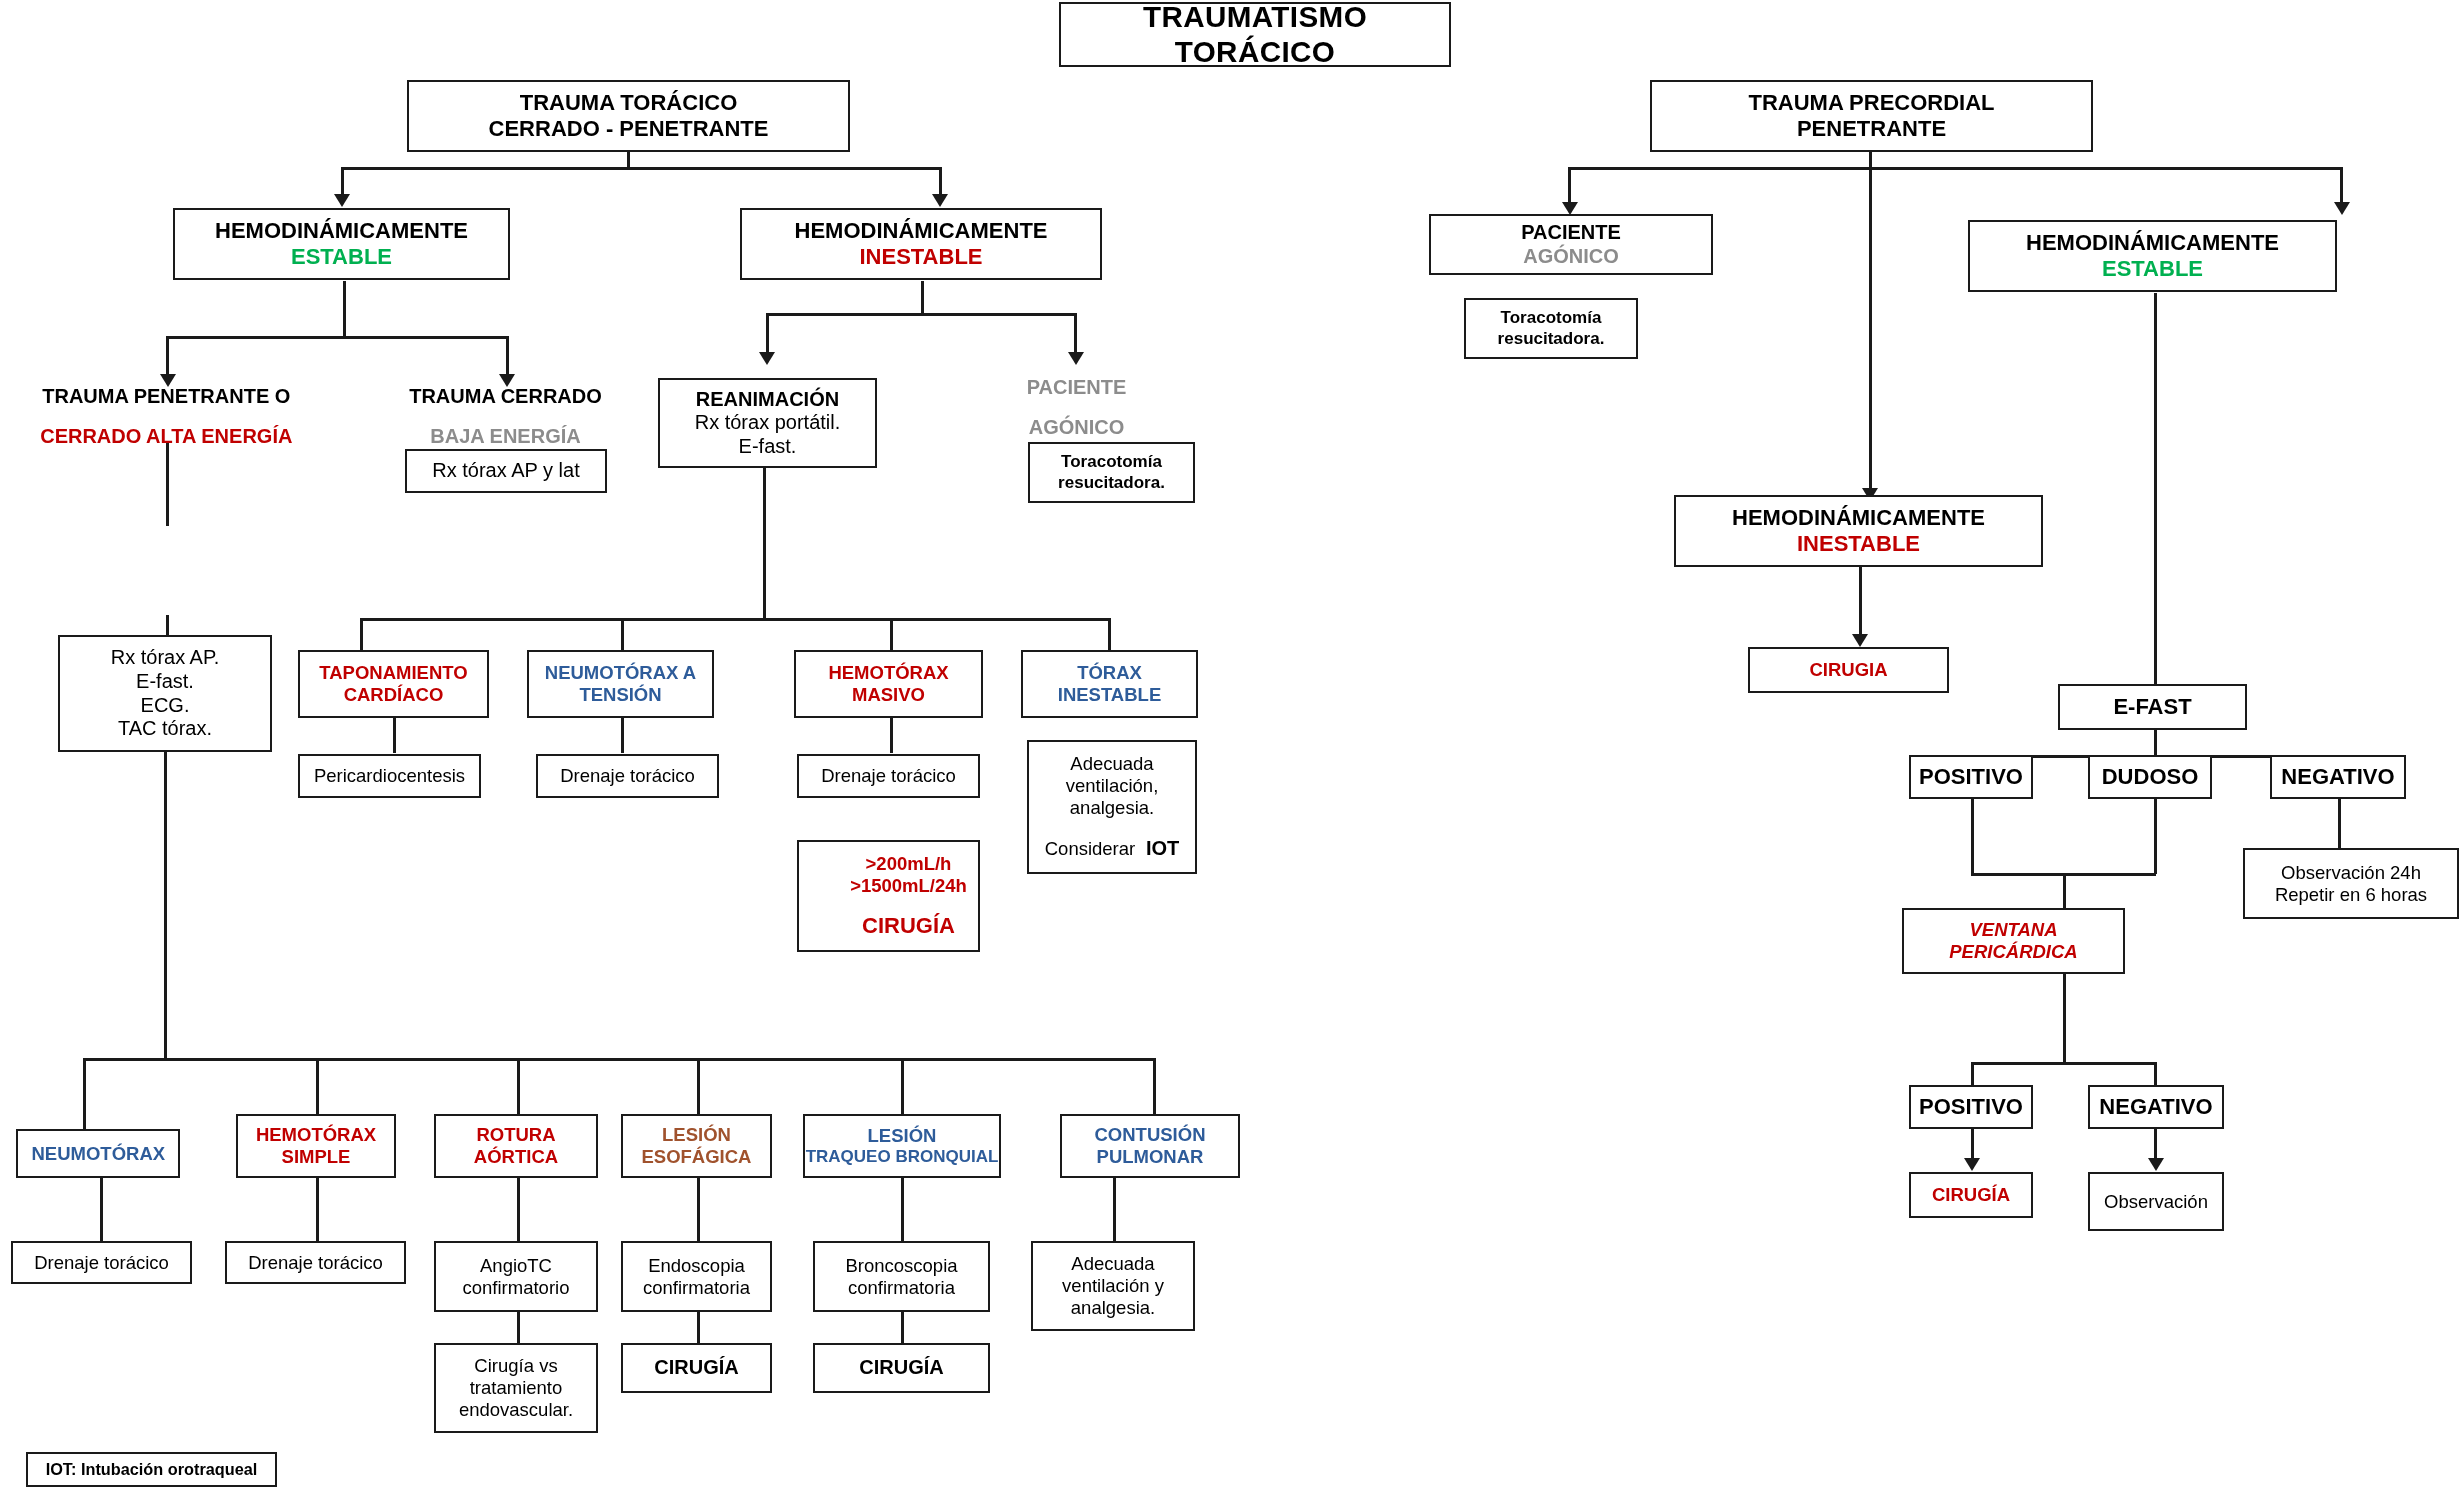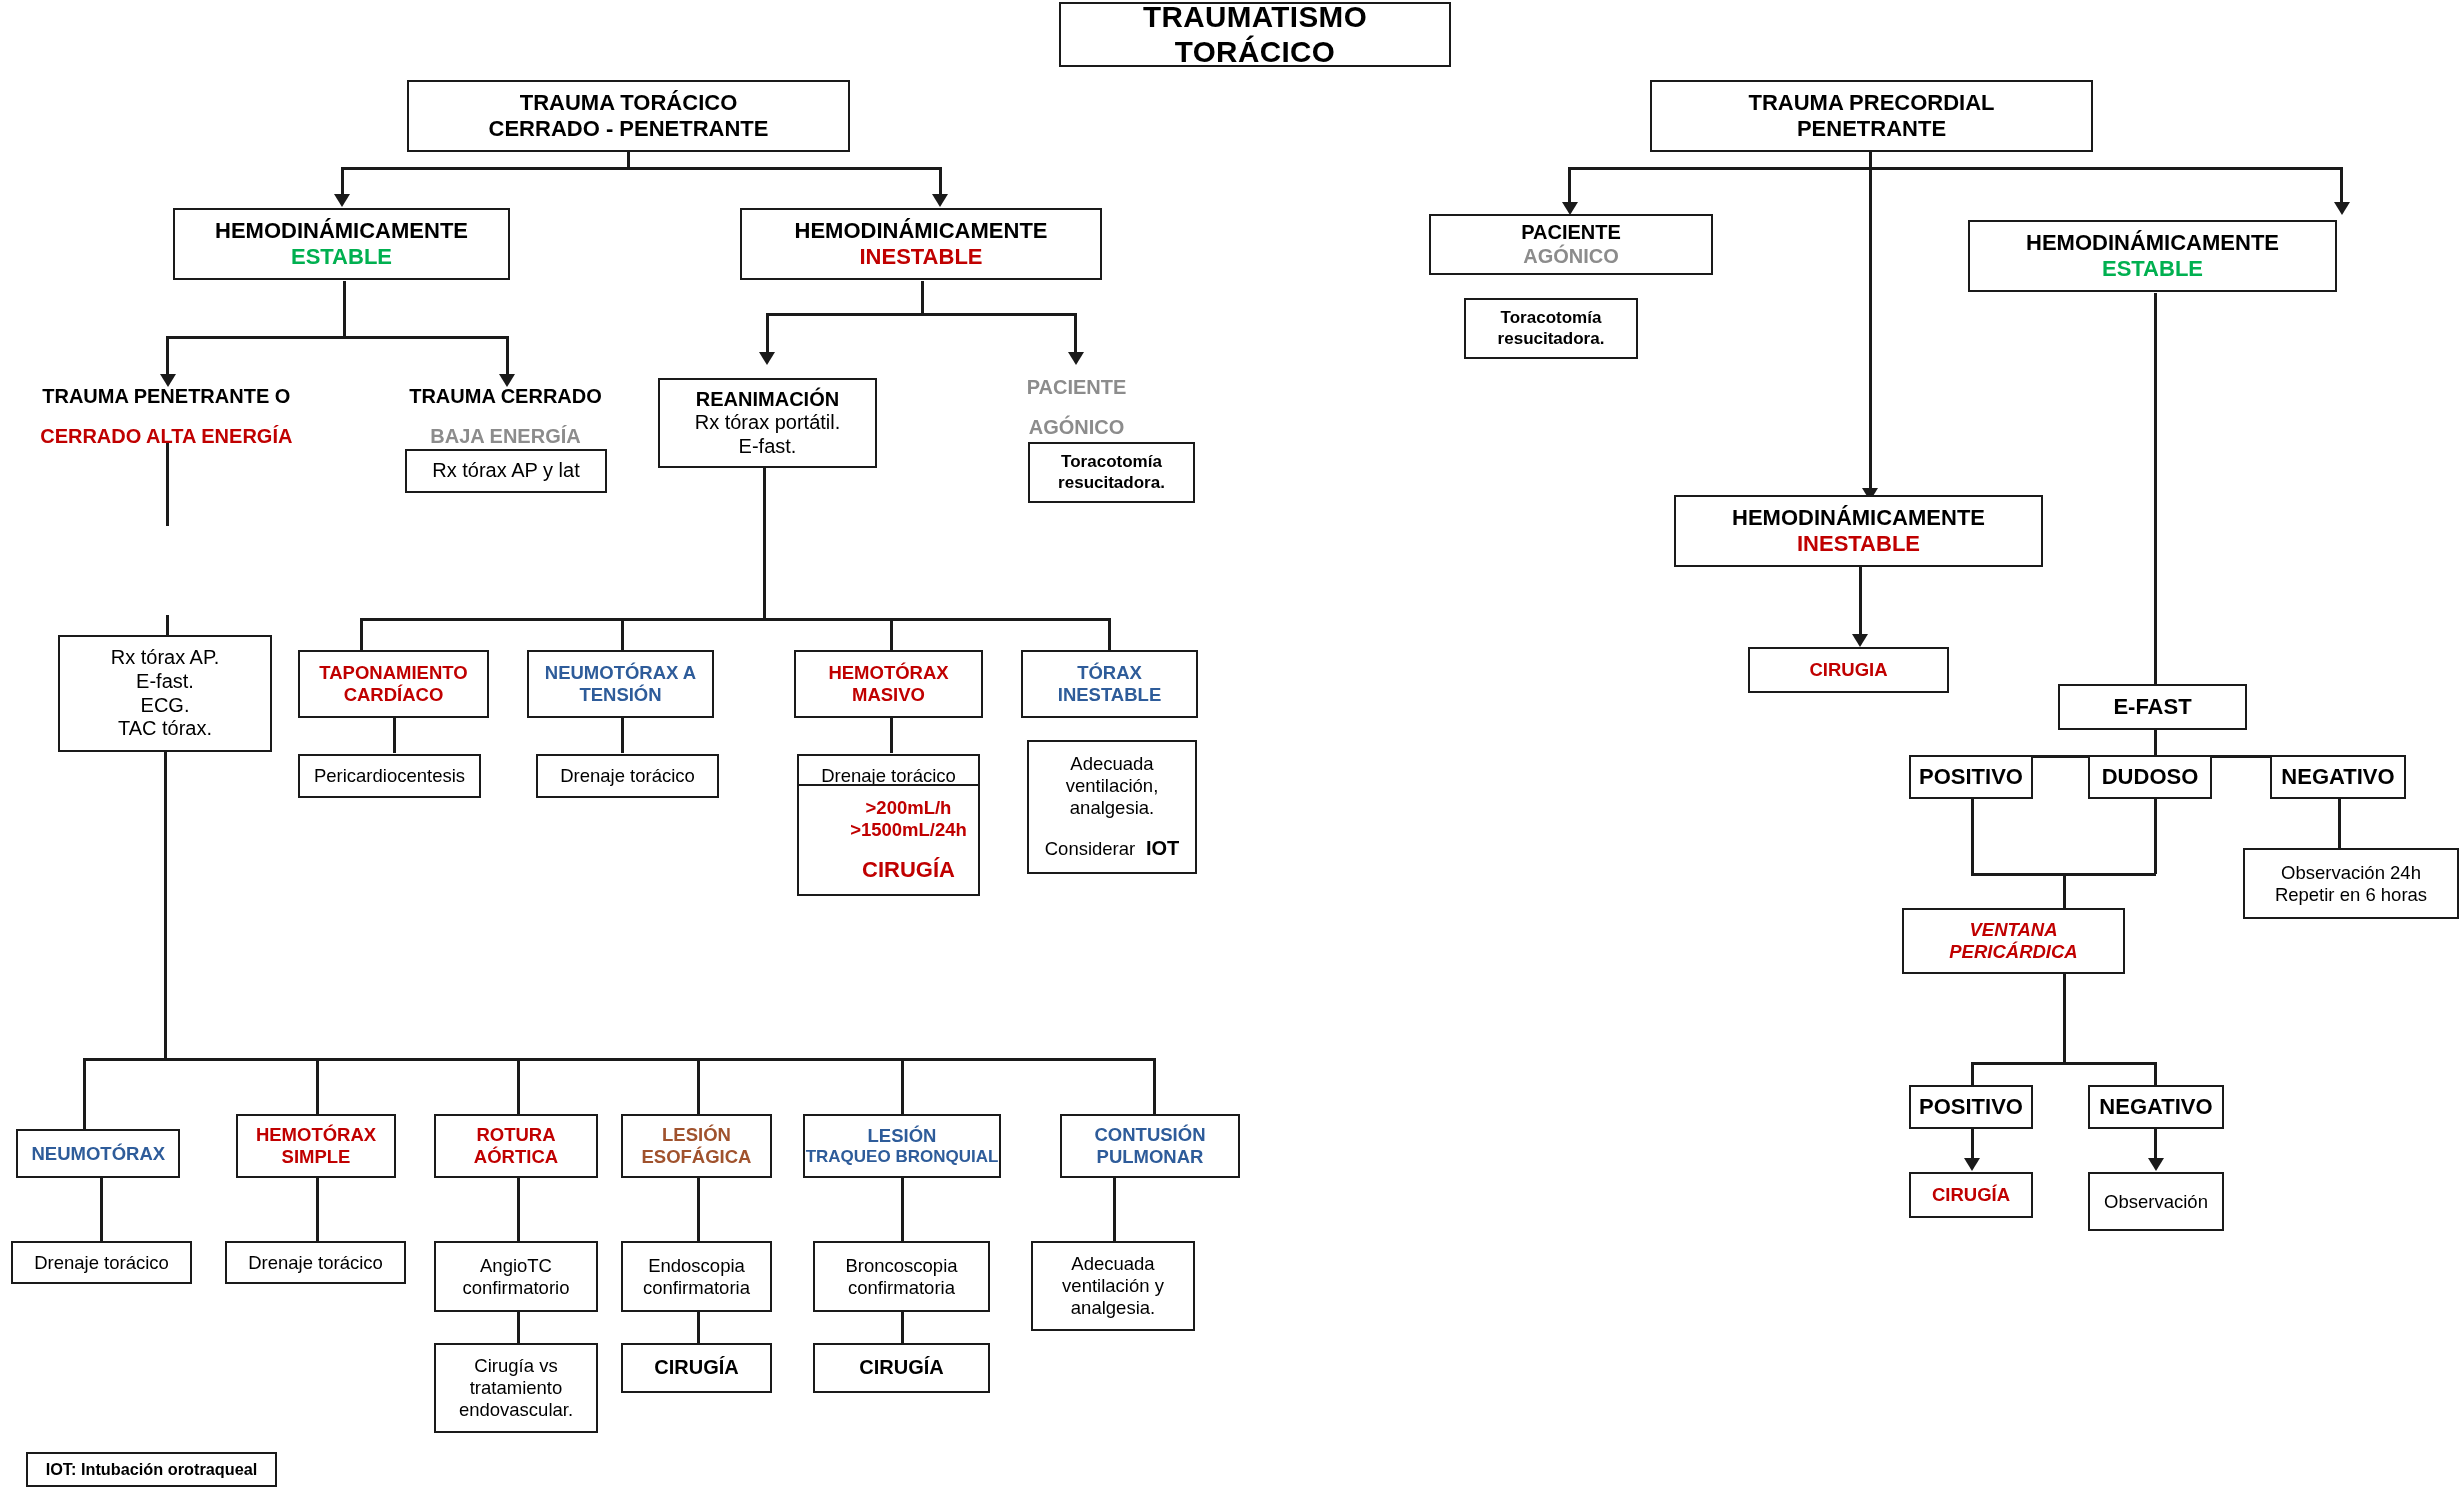--- a/index.html
+++ b/index.html
@@ -157,21 +157,21 @@
 
   <div class="vline thick" style="left:890px;top:618px;height:32.5px;"></div>
   <div class="box" style="left:794px;top:650px;width:189px;height:68px;">
     <span class="ln1 t-h4 red">HEMOTÓRAX</span>
     <span class="ln2 t-h4 red">MASIVO</span>
   </div>
   <div class="vline thick" style="left:890px;top:718px;height:35px;"></div>
   <div class="box" style="left:797px;top:754px;width:183px;height:44px;">
     <span class="ln1 t-body-s black">Drenaje torácico</span>
   </div>
-  <div class="box" style="left:797px;top:784px;width:183px;height:112px;padding-left:40px;">
+  <div class="box" style="left:797px;top:840px;width:183px;height:112px;padding-left:40px;">
     <span class="ln1 t-h4 red">&gt;200mL/h</span>
     <span class="ln2 t-h4 red">&gt;1500mL/24h</span>
     <span class="ln3" style="height:16.3px;"></span>
     <span class="ln4 t-h2 red">CIRUGÍA</span>
   </div>
 
   <div class="vline thick" style="left:1108px;top:618px;height:32.5px;"></div>
   <div class="box" style="left:1021px;top:650px;width:177px;height:68px;">
     <span class="ln1 t-h4 blue">TÓRAX</span>
     <span class="ln2 t-h4 blue">INESTABLE</span>

